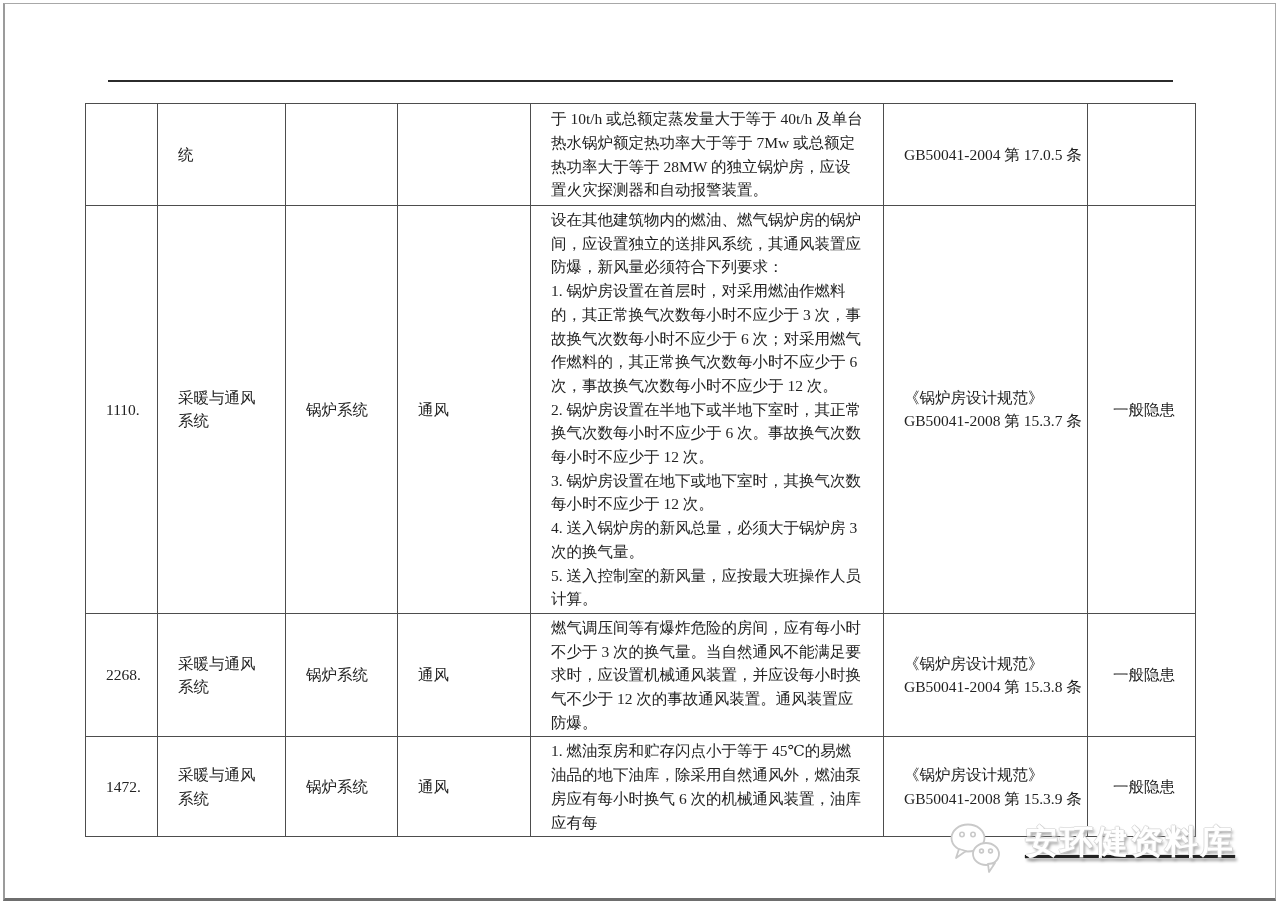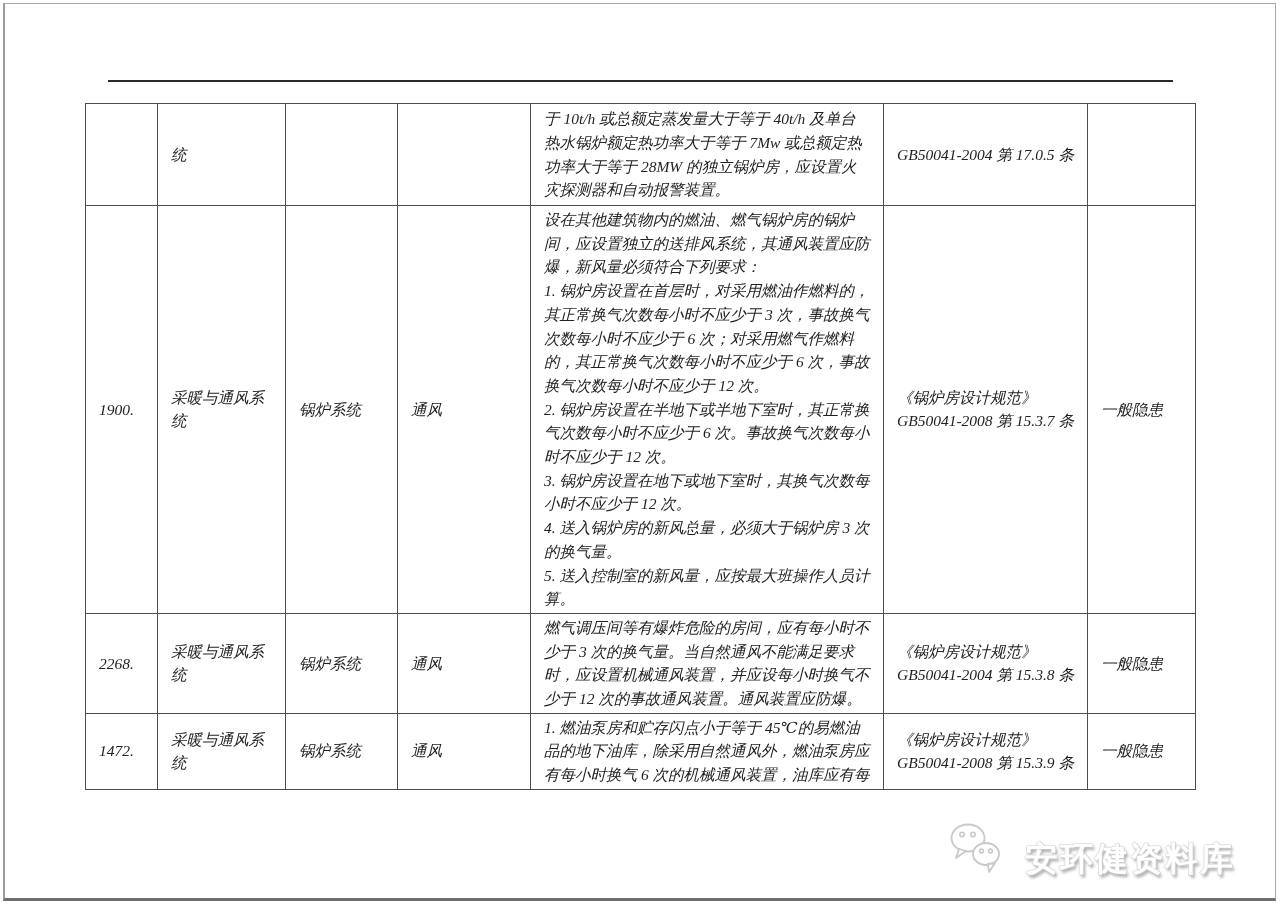--- a/index.html
+++ b/index.html
@@ -21,43 +21,42 @@
     background:#2b2b2b;
   }
   table.doc{
     position:absolute;left:85px;top:103px;width:1110px;
     border-collapse:collapse;table-layout:fixed;
     font-size:15.5px;
   }
   table.doc td{
     border:1px solid #4d4d4d;
     vertical-align:middle;
-    padding:2px 13px;
+    padding:2px 20px;
     line-height:23.7px;
     overflow:hidden;
-    font-style:italic;
   }
   tr.r0{height:102px;}
   tr.r1{height:403px;}
   tr.r2{height:95px;}
   tr.r3{height:72px;}
   td.c-num{padding-left:8px;}
   td.c-sys{padding:2px 12px;}
   td.c-desc{
     vertical-align:top;
     white-space:pre-line;
     padding:2px 8px 0 8px;
   }
   td.c-ref{padding:2px 6px 2px 8px;}
   td.c-ref .ref-line{white-space:nowrap;}
-  td.c-sev{text-align:left;padding:2px 4px;}
+  td.c-sev{text-align:right;padding:2px 4px;}
   td.top{vertical-align:top;}
   .brand{
     position:absolute;top:820px;right:45px;height:62px;
-    display:flex;align-items:flex-end;gap:20px;
+    display:flex;align-items:flex-start;gap:20px;text-decoration:underline;
   }
   .brand-text{
     font-size:33px;font-weight:bold;letter-spacing:2px;
     color:#ffffff;
     text-shadow:
       1px 0 0 #cfcfcf, -1px 0 0 #dedede,
       0 1px 0 #c4c4c4, 0 -1px 0 #e4e4e4,
       2px 3px 3px #a8a8a8;
   }
   .wechat-icon svg{display:block;}
@@ -85,21 +84,21 @@
       <td class="c-sub top"></td>
       <td class="c-item top"></td>
       <td class="c-desc">于 10t/h 或总额定蒸发量大于等于 40t/h 及单台热水锅炉额定热功率大于等于 7Mw 或总额定热功率大于等于 28MW 的独立锅炉房，应设置火灾探测器和自动报警装置。</td>
       <td class="c-ref top">
         <div class="ref-line">GB50041-2004 第 17.0.5 条</div>
       </td>
       <td class="c-sev"></td>
     </tr>
 
     <tr class="r1">
-      <td class="c-num">1900.</td>
+      <td class="c-num">1110.</td>
       <td class="c-sys">采暖与通风系统</td>
       <td class="c-sub">锅炉系统</td>
       <td class="c-item">通风</td>
       <td class="c-desc">设在其他建筑物内的燃油、燃气锅炉房的锅炉间，应设置独立的送排风系统，其通风装置应防爆，新风量必须符合下列要求：
 1. 锅炉房设置在首层时，对采用燃油作燃料的，其正常换气次数每小时不应少于 3 次，事故换气次数每小时不应少于 6 次；对采用燃气作燃料的，其正常换气次数每小时不应少于 6 次，事故换气次数每小时不应少于 12 次。
 2. 锅炉房设置在半地下或半地下室时，其正常换气次数每小时不应少于 6 次。事故换气次数每小时不应少于 12 次。
 3. 锅炉房设置在地下或地下室时，其换气次数每小时不应少于 12 次。
 4. 送入锅炉房的新风总量，必须大于锅炉房 3 次的换气量。
 5. 送入控制室的新风量，应按最大班操作人员计算。</td>
       <td class="c-ref">

